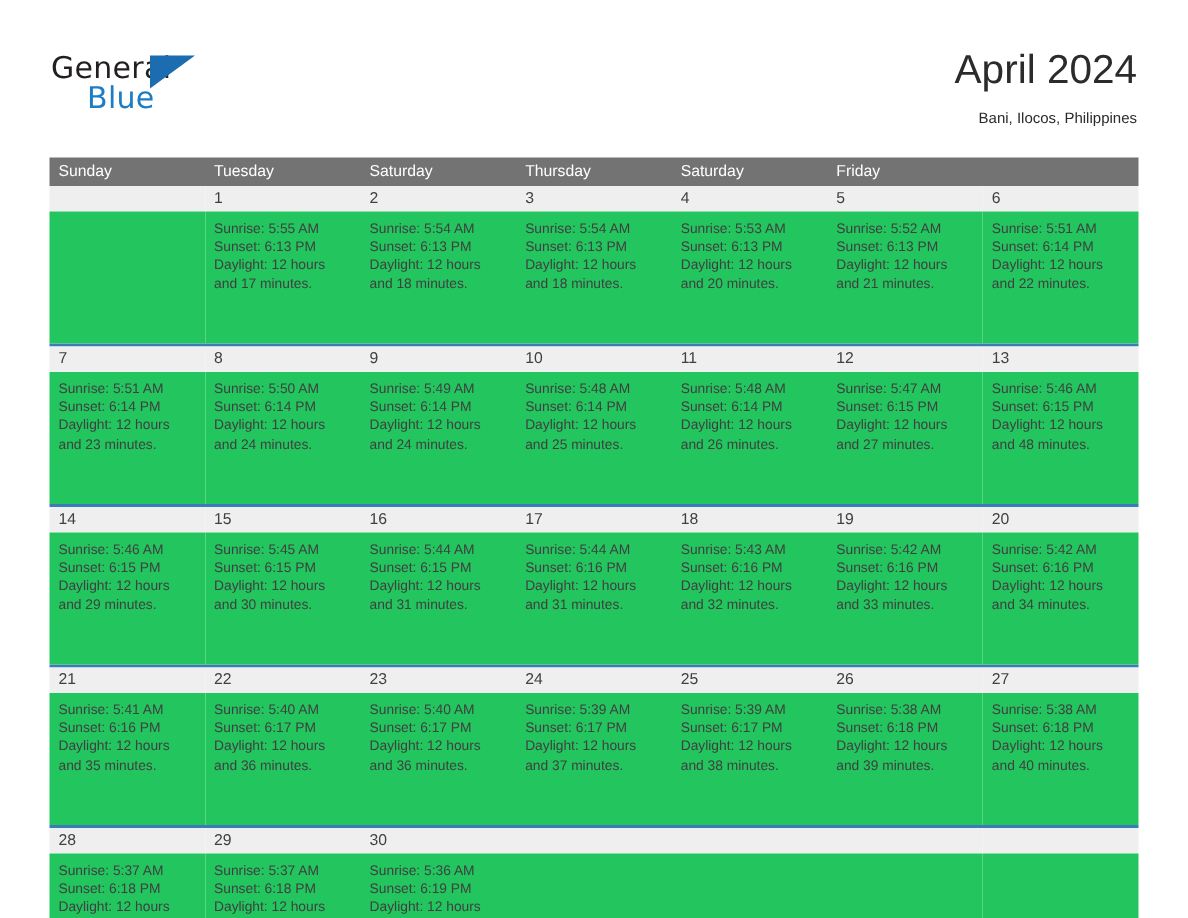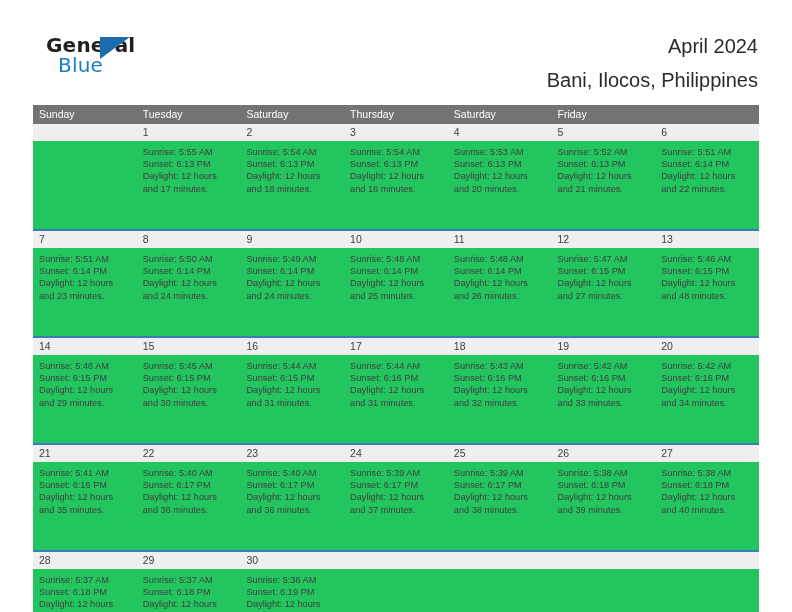--- a/index.html
+++ b/index.html
@@ -33,27 +33,27 @@
 
   .logo {
     position: absolute;
     left: 34px;
     top: 33px;
     width: 150px;
     height: 48px;
   }
   .logo-general {
     position: absolute;
-    left: 12px;
+    left: 0;
     top: 0;
     font-size: 20px;
     letter-spacing: 0.2px;
     color: #231f20;
     font-family: "DejaVu Sans", sans-serif;
-    font-weight: 700;
+    font-weight: 400;
   }
   .logo-blue {
     position: absolute;
     left: 24px;
     top: 20px;
     font-size: 20px;
     letter-spacing: 0.2px;
     color: #1c7dc4;
     font-family: "DejaVu Sans", sans-serif;
     font-weight: 400;
@@ -68,29 +68,29 @@
     border-bottom: 22px solid transparent;
   }
 
   .title-block {
     position: absolute;
     right: 34px;
     top: 30px;
     text-align: right;
   }
   .title {
-    font-size: 20px;
+    font-size: 27px;
     font-weight: 400;
     color: #2b2b2b;
     line-height: 32px;
     font-family: "Liberation Sans", sans-serif;
   }
   .subtitle {
     margin-top: 10px;
-    font-size: 20px;
+    font-size: 10px;
     font-weight: 400;
     color: #2b2b2b;
     line-height: 16px;
     font-family: "Liberation Sans", sans-serif;
   }
 
   
   .calendar {
     position: absolute;
     left: 33px;

